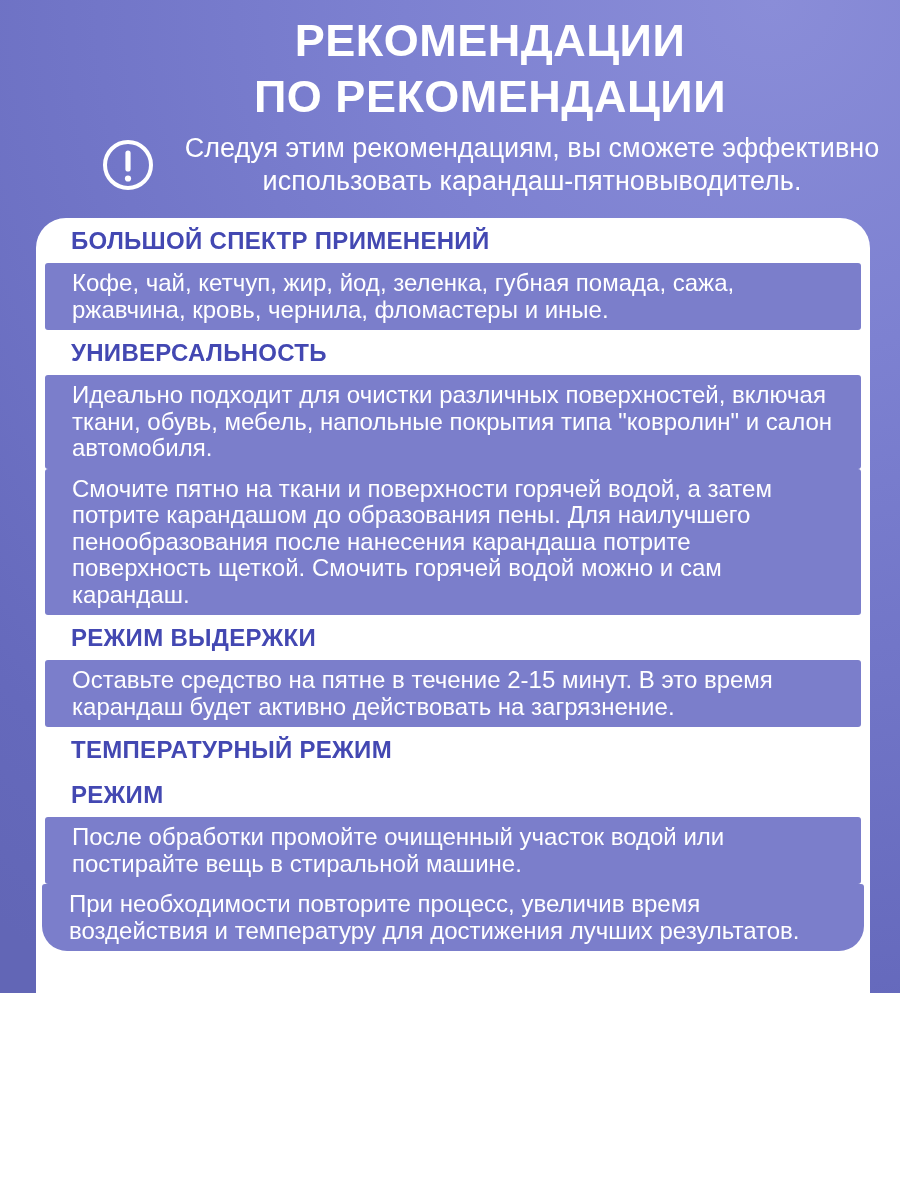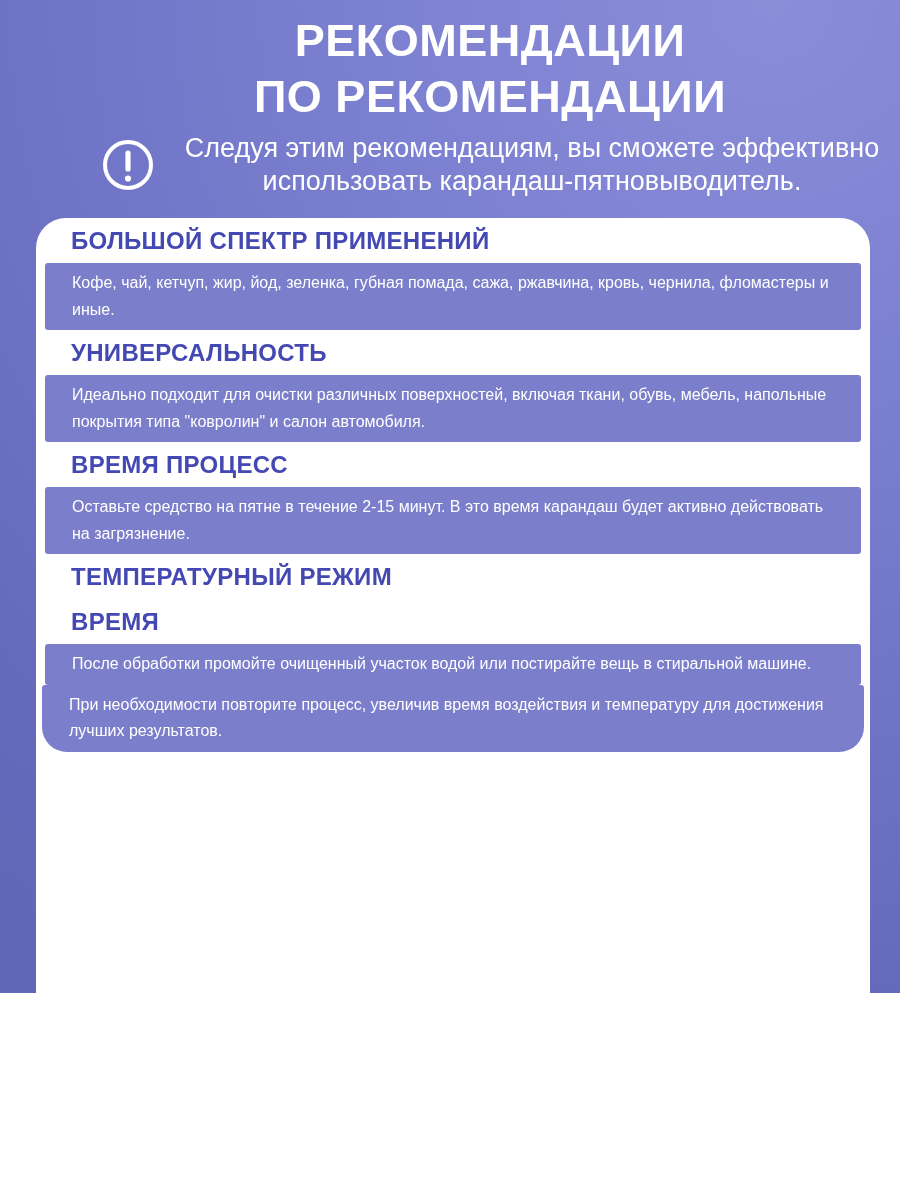--- a/index.html
+++ b/index.html
@@ -67,21 +67,21 @@
     font-weight: 800;
     letter-spacing: 0.3px;
     padding: 11px 35px 10px 35px;
     white-space: pre-wrap;
   }
   .section-body {
     background: #7b7ecb;
     margin: 0 9px;
     padding: 7px 27px;
     color: #ffffff;
-    font-size: 16px;
+    font-size: 24px;
     line-height: 26.5px;
     font-weight: 500;
     border-radius: 3px;
   }
   .section:last-child .section-body {
     margin: 0 6px;
     border-radius: 3px 3px 25px 25px;
   }
 </style>
 </head>
@@ -112,33 +112,34 @@
       <div class="section-body">Кофе, чай, кетчуп, жир, йод, зеленка, губная помада, сажа, ржавчина, кровь, чернила, фломастеры и иные.</div>
     </div>
 
     <div class="section">
       <div class="section-header">УНИВЕРСАЛЬНОСТЬ</div>
       <div class="section-body">Идеально подходит для очистки различных поверхностей, включая ткани, обувь, мебель, напольные покрытия типа "ковролин" и салон автомобиля.</div>
     </div>
 
 
     <div class="section">
+      <div class="section-body">Смочите пятно на ткани и поверхности горячей водой, а затем потрите карандашом до образования пены. Для наилучшего пенообразования после нанесения карандаша потрите поверхность щеткой.  Смочить горячей водой можно и сам карандаш.</div>
     </div>
 
     <div class="section">
-      <div class="section-header">ВРЕМЯ ПРОЦЕСС</div>
+      <div class="section-header">РЕЖИМ ВЫДЕРЖКИ</div>
       <div class="section-body">Оставьте средство на пятне в течение 2-15 минут. В это время карандаш будет активно действовать на загрязнение.</div>
     </div>
 
     <div class="section">
       <div class="section-header">ТЕМПЕРАТУРНЫЙ РЕЖИМ</div>
     </div>
 
     <div class="section">
-      <div class="section-header">ВРЕМЯ</div>
+      <div class="section-header">РЕЖИМ</div>
       <div class="section-body">После обработки промойте очищенный участок водой или постирайте вещь в стиральной машине.</div>
     </div>
 
     <div class="section">
       <div class="section-body">При необходимости повторите процесс, увеличив время воздействия и температуру для достижения лучших результатов.</div>
     </div>
 
   </div>
 </div>
 

